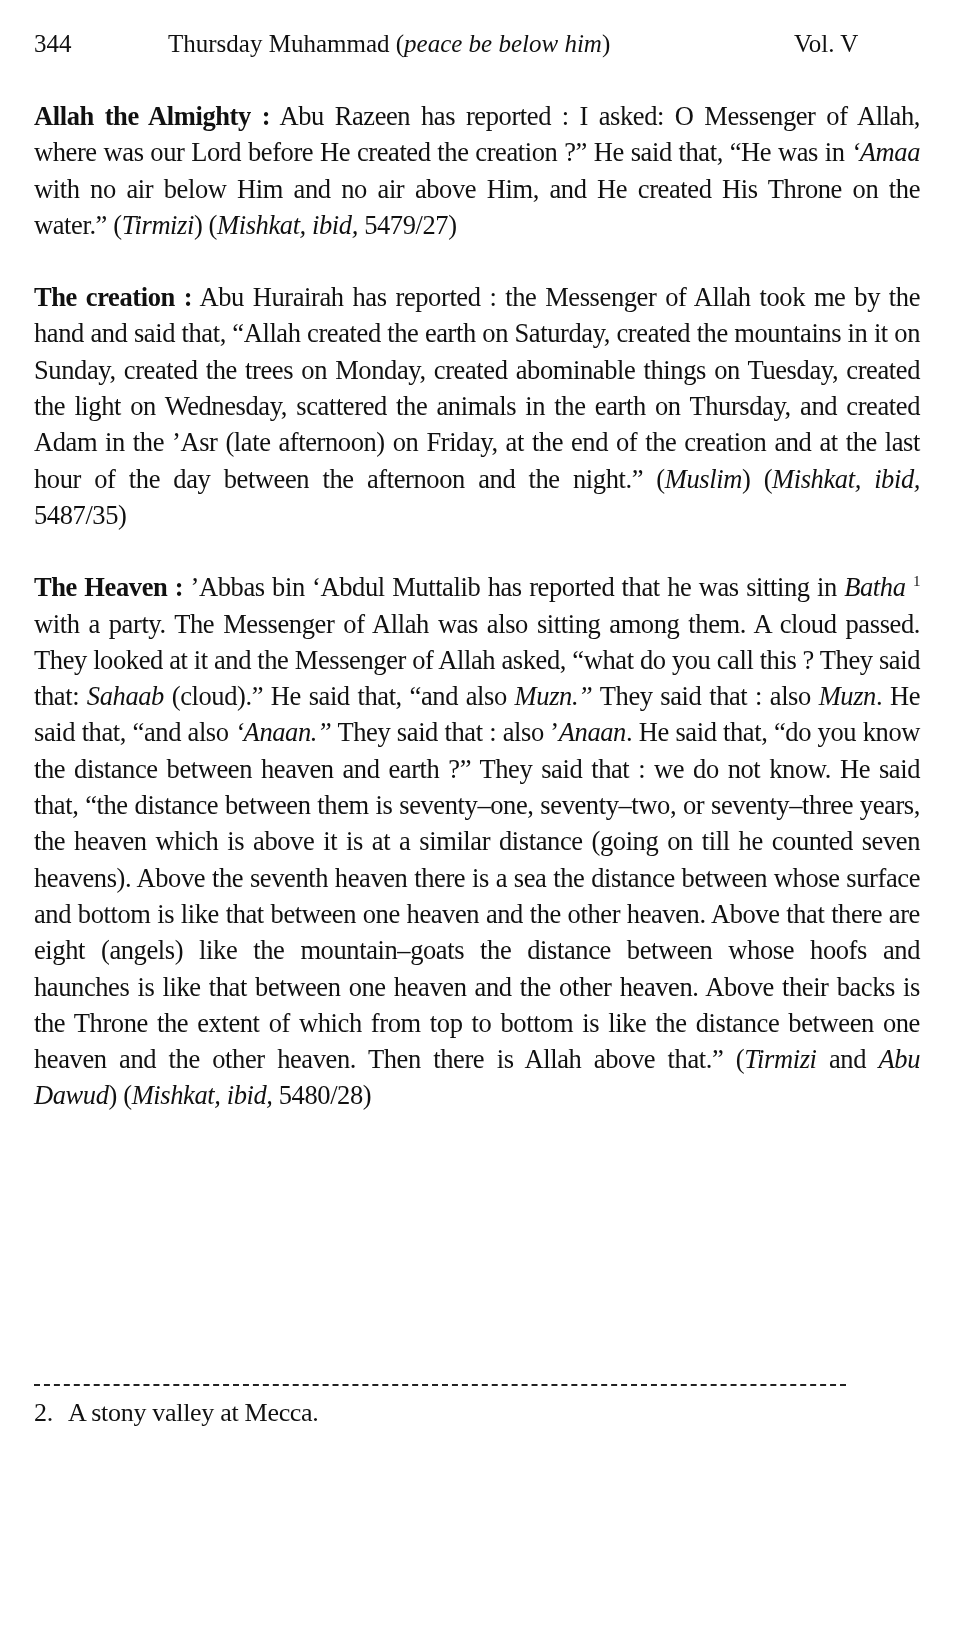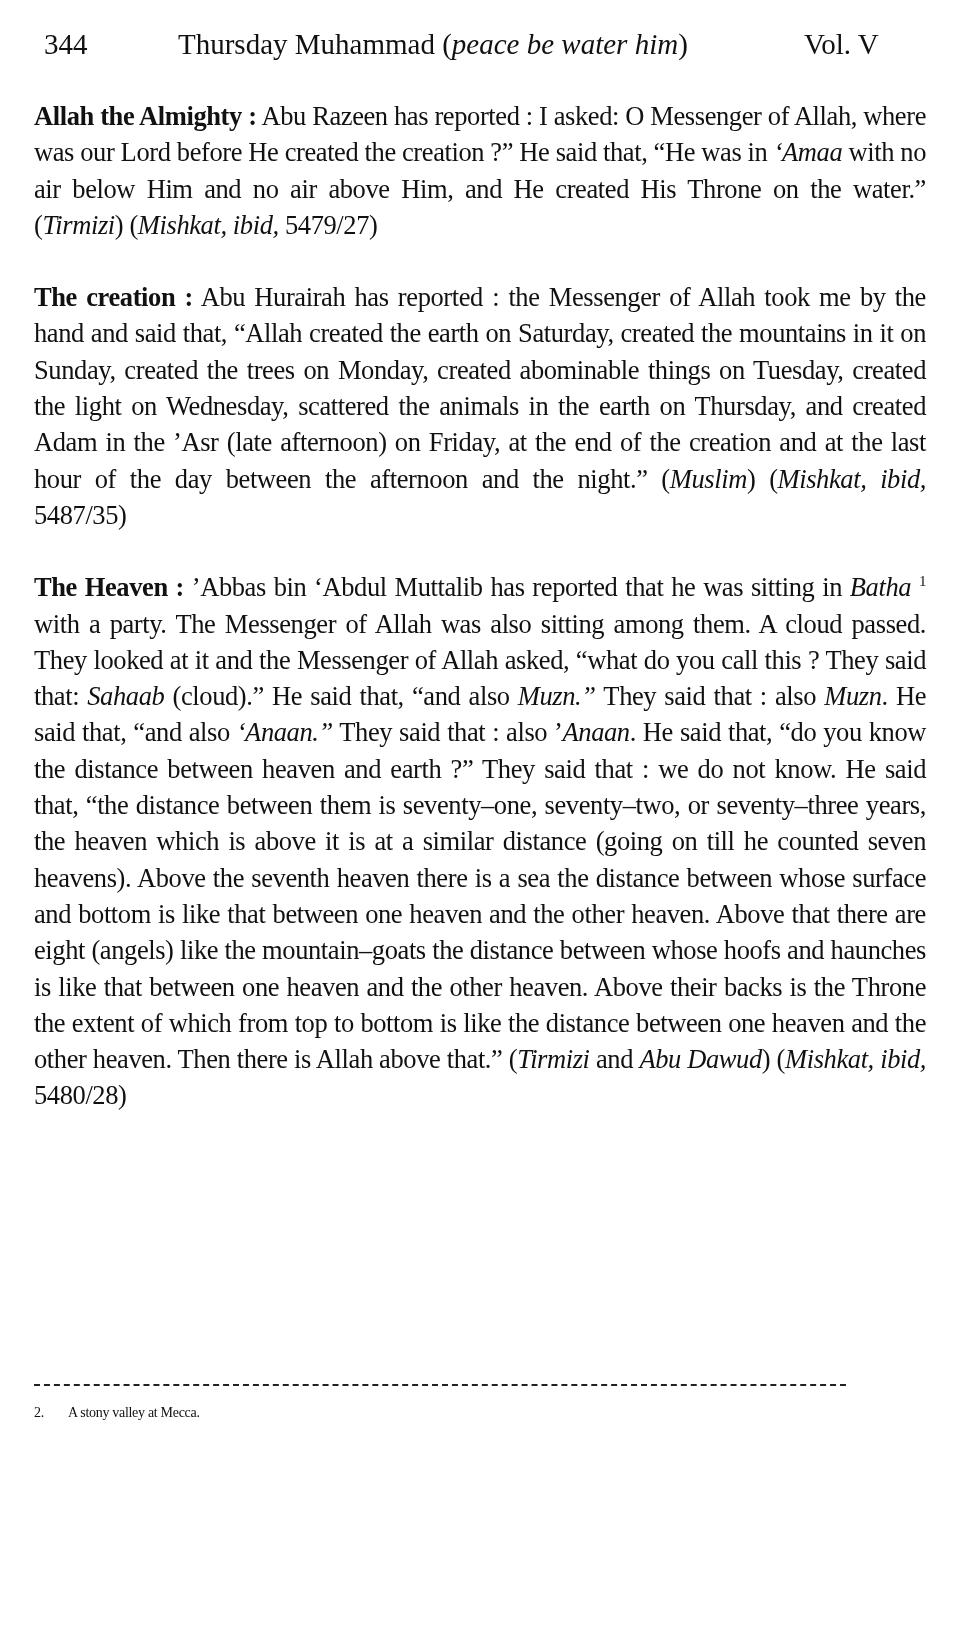--- a/index.html
+++ b/index.html
@@ -11,71 +11,71 @@
       width: 960px;
       height: 1629px;
       position: relative;
       overflow: hidden;
       color: #111111;
       font-family: "Liberation Serif", "DejaVu Serif", serif;
     }
     .header {
       position: absolute;
       top: 24px;
-      left: 44px;
+      left: 34px;
       width: 860px;
       height: 40px;
-      font-size: 29px;
+      font-size: 25px;
       line-height: 40px;
       text-align: center;
     }
     .header .page-num { position: absolute; left: 0; top: 0; }
     .header .running-title { position: absolute; left: 134px; top: 0; }
     .header .volume { position: absolute; left: 760px; top: 0; }
     .content {
       position: absolute;
       top: 98px;
       left: 34px;
       width: 898px;
       font-size: 26.5px;
       line-height: 36.3px;
       text-align: justify;
       letter-spacing: -0.4px;
     }
     .para {
-      margin: 0 6px 36px 0;
+      margin: 0 12px 36px 0;
       text-align: justify;
     }
     .para .heading { font-weight: bold; }
     i { font-style: italic; }
     sup { font-size: 15px; vertical-align: 10px; line-height: 0; }
     .footnote-rule {
       position: absolute;
       top: 1384px;
       left: 34px;
       width: 812px;
       height: 0;
       border-top: 2px dashed #222;
     }
     .footnote {
       position: absolute;
       top: 1398px;
       left: 34px;
-      font-size: 14px;
+      font-size: 26px;
       line-height: 30px;
       letter-spacing: -0.3px;
     }
     .footnote .fn-num { display: inline-block; width: 34px; }
   </style>
 </head>
 <body>
 
 <div class="header">
   <span class="page-num">344</span>
-  <span class="running-title"><span>Thursday Muhammad (</span><i>peace be water him</i><span>)</span></span>
+  <span class="running-title"><span>Thursday Muhammad (</span><i>peace be below him</i><span>)</span></span>
   <span class="volume">Vol. V</span>
 </div>
 
 <div class="content">
   <p class="para"><span class="heading">Allah the Almighty :</span><span> Abu Razeen has reported : I asked: O Messenger of Allah, where was our Lord before He created the creation ?” He said that, “He was in </span><i>‘Amaa</i><span> with no air below Him and no air above Him, and He created His Throne on the water.” (</span><i>Tirmizi</i><span>) (</span><i>Mishkat, ibid,</i><span> 5479/27)</span></p>
 
   <p class="para"><span class="heading">The creation :</span><span> Abu Hurairah has reported : the Messenger of Allah took me by the hand and said that, “Allah created the earth on Saturday, created the mountains in it on Sunday,  created the trees on Monday, created abominable things on Tuesday, created the light on Wednesday, scattered the animals in the earth on Thursday, and created Adam in the ’Asr (late afternoon) on Friday, at the end of the creation and at the last hour of the day between the afternoon and the night.” (</span><i>Muslim</i><span>) (</span><i>Mishkat, ibid,</i><span> 5487/35)</span></p>
 
   <p class="para"><span class="heading">The Heaven :</span><span> ’Abbas bin ‘Abdul Muttalib has reported that he was sitting in </span><i>Batha</i> <sup>1</sup><span> with a party. The Messenger of Allah was also sitting among them. A cloud passed. They looked at it and the Messenger of Allah asked, “what do you call this ? They said that: </span><i>Sahaab</i><span> (cloud).” He said that, “and also </span><i>Muzn.”</i><span> They said that : also </span><i>Muzn</i><span>. He said that, “and also </span><i>‘Anaan.”</i><span> They said that : also ’</span><i>Anaan</i><span>. He said that, “do you know the distance between heaven and earth ?” They said that : we  do  not know. He said that, “the distance between them is seventy–one, seventy–two, or seventy–three years, the heaven which is above it is at a similar distance (going on till he counted seven heavens). Above the seventh heaven there is a sea the distance between whose surface and bottom is like that between one heaven and the other heaven. Above that there are eight (angels) like the mountain–goats the distance between whose hoofs and haunches is like that between one heaven and the other heaven. Above their backs is the Throne the extent of which from top to bottom is like the distance between one heaven and the other heaven. Then there is Allah above that.” (</span><i>Tirmizi</i><span> and </span><i>Abu Dawud</i><span>) (</span><i>Mishkat, ibid,</i><span> 5480/28)</span></p>
 </div>

